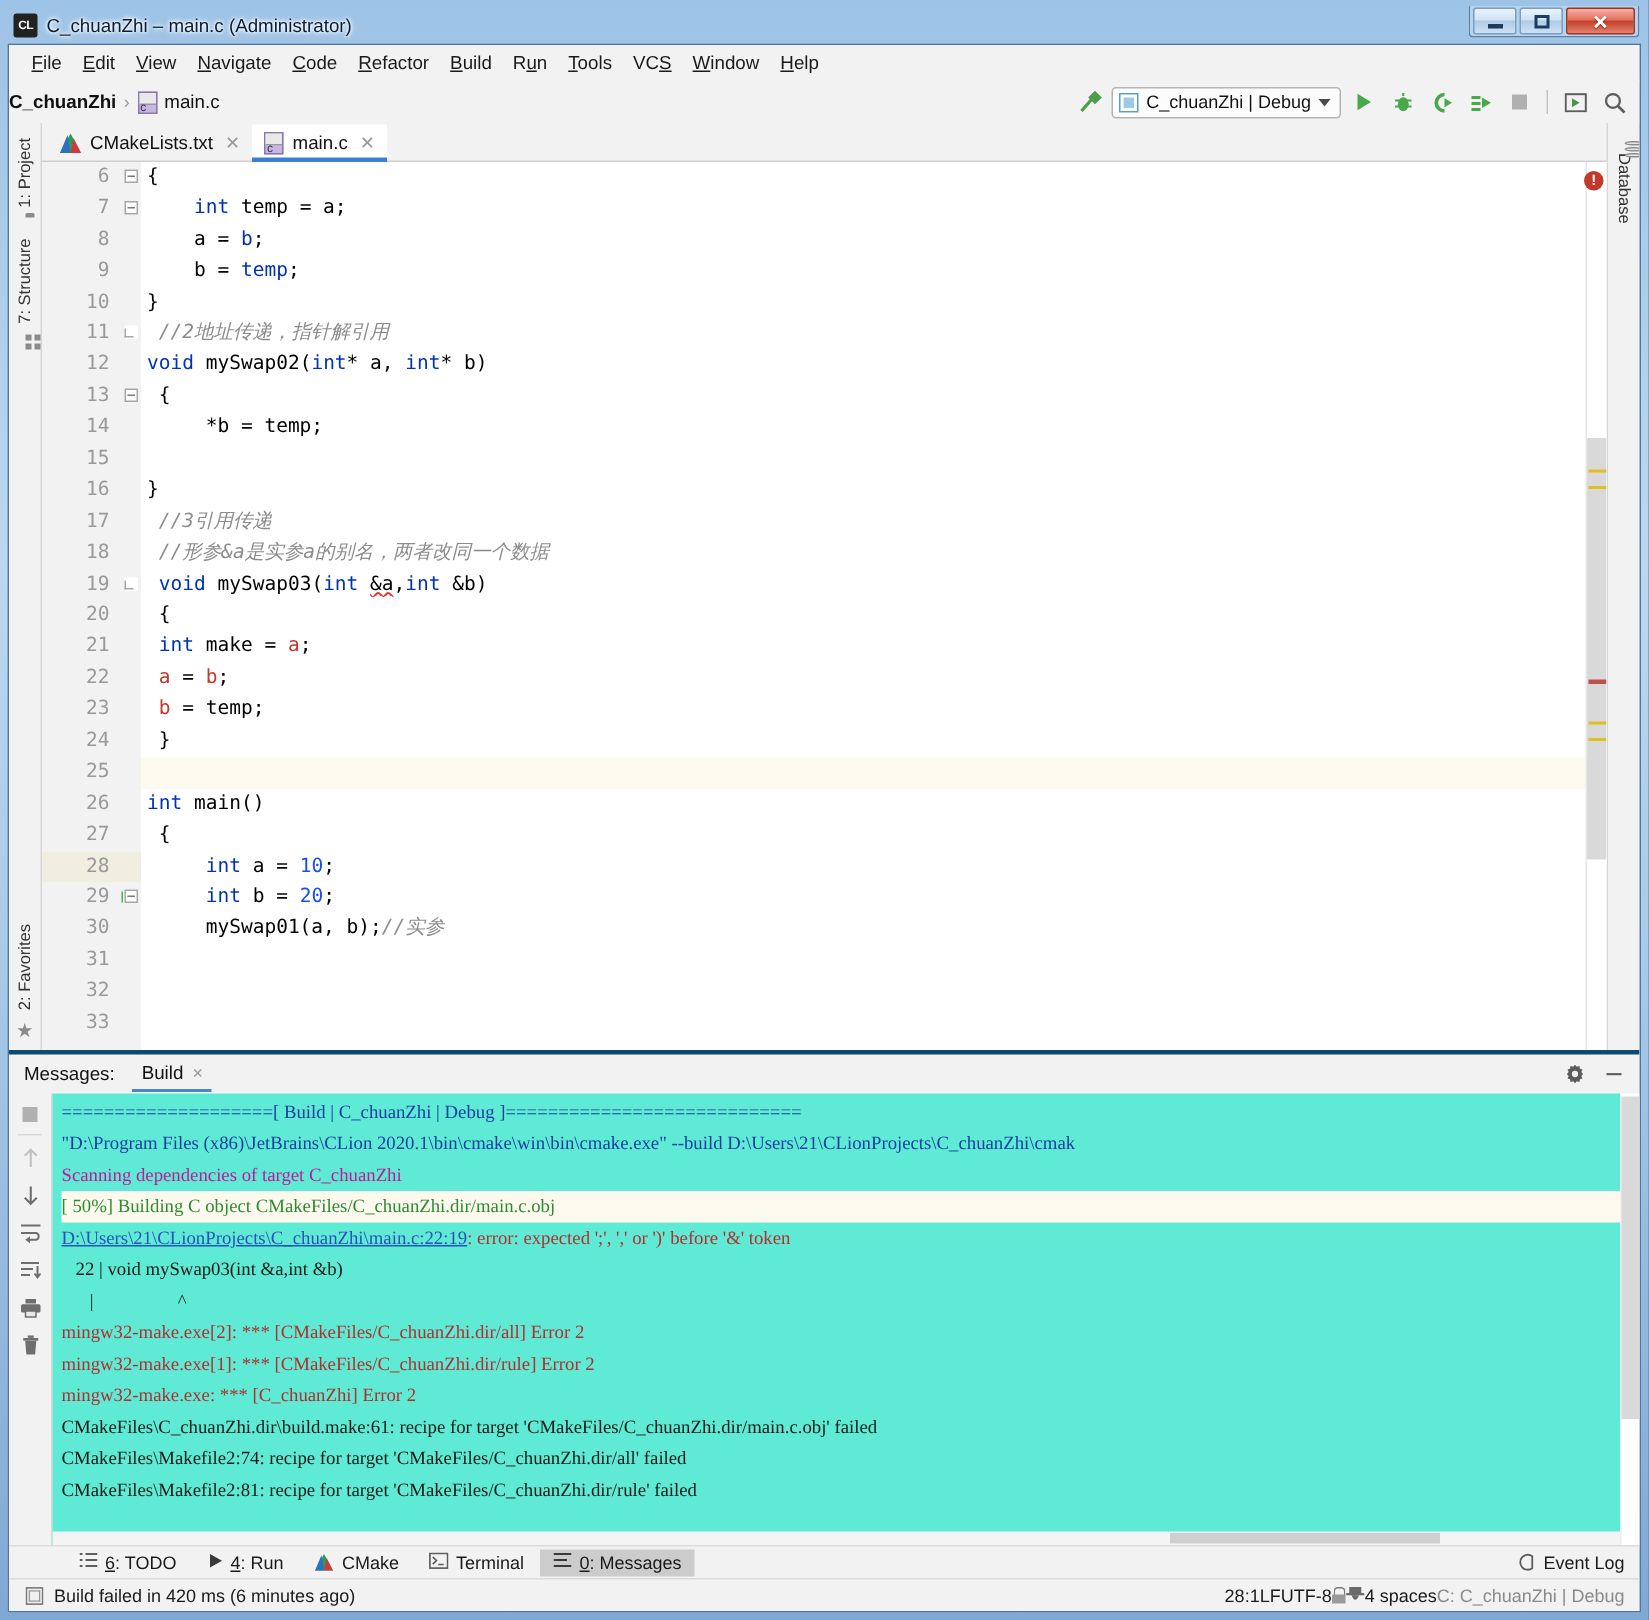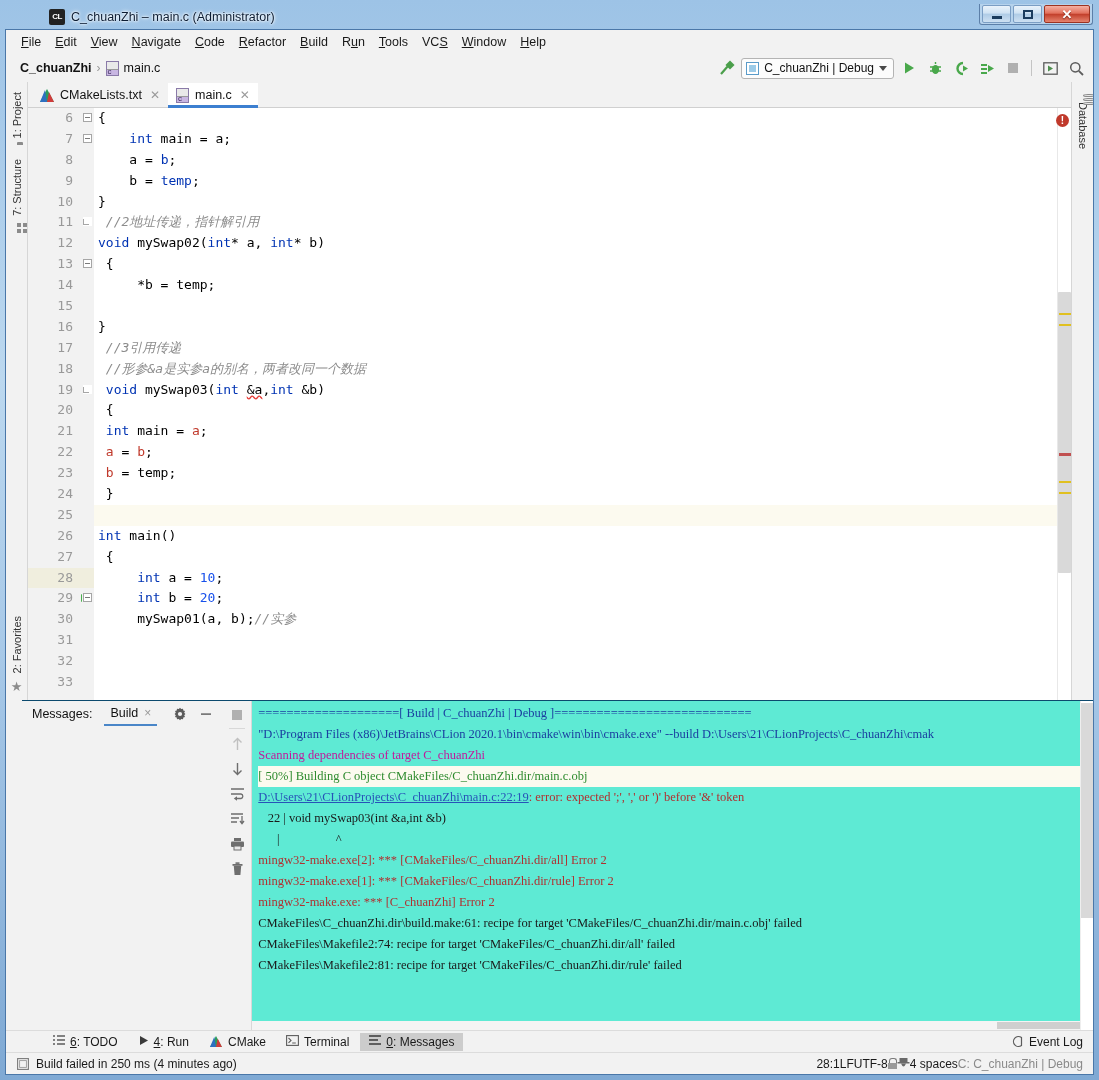--- a/index.html
+++ b/index.html
@@ -20,21 +20,21 @@
   #titlebar {
     height: 25px; position: relative;
     display: flex; align-items: center;
     padding-left: 4px;
   }
   #title-icon {
     width: 16px; height: 16px; margin-right: 6px;
     background: #222; border-radius: 2px;
     color: #fff; font-size: 8px; font-weight: bold;
     display: flex; align-items: center; justify-content: center;
-    line-height: 1; letter-spacing: -0.5px; margin-left: 40px;
+    line-height: 1; letter-spacing: -0.5px;
   }
   #title-text {
     font-size: 12.5px; color: #0b1c33;
     text-shadow: 0 0 3px #fff, 0 0 5px #fff, 0 0 2px #fff;
     white-space: nowrap;
   }
   #wincontrols {
     position: absolute; right: 1px; top: 0px;
     display: flex; align-items: flex-start;
     border: 1px solid #5c7fa8; border-top: none;
@@ -77,21 +77,21 @@
     border-bottom: 1px solid #f2f2f2;
   }
   .menu-item {
     padding: 3px 7px; font-size: 12.5px; color: #1a1a1a;
     cursor: default; white-space: nowrap;
   }
   .menu-item .mn { text-decoration: underline; }
   
   #navrow {
     height: 28px; display: flex; align-items: center;
-    background: #f2f2f2; padding-left: 14px; padding-right: 6px;
+    background: #f2f2f2; padding-right: 6px;
   }
   #breadcrumb { display: flex; align-items: center; gap: 5px; }
   #bc-proj { font-weight: bold; font-size: 12.5px; color: #111; }
   .bc-sep { color: #999; font-size: 12px; }
   .cfile-icon {
     width: 13px; height: 15px; position: relative; display: inline-block;
     background: #c8b6e2; border: 1px solid #8a7aa8;
   }
   .cfile-icon::before {
     content: ""; position: absolute; left: 0; top: 0;
@@ -263,23 +263,22 @@
     background: #c0392b; color: #fff; font-size: 10px; font-weight: bold;
     display: flex; align-items: center; justify-content: center; line-height: 1;
   }
   #vscroll-thumb {
     position: absolute; right: 0; width: 13px;
     background: #d9d9d9; border-radius: 1px;
   }
   
   #msgpanel {
     height: 330px; background: #f2f2f2;
-    display: flex; flex-direction: row;
-    border-top: 1px solid #0c4a6e;
-    margin-left: 16px;
+    display: flex; flex-direction: column;
+    border-top: 3px solid #0c4a6e;
   }
   #msghdr {
     height: 26px; display: flex; align-items: center;
     padding-left: 10px; gap: 12px;
   }
   #msghdr .lbl { font-size: 12.5px; color: #111; }
   .mtab {
     display: flex; align-items: center; gap: 6px;
     font-size: 12.5px; color: #111; padding: 3px 6px 4px 6px;
     border-bottom: 2px solid #4a86c8; cursor: default;
@@ -548,35 +547,35 @@
               <div class="line"></div>
               <div class="line hl"></div>
               <div class="line"><span class="foldbox"></span></div>
               <div class="line"></div>
               <div class="line"></div>
               <div class="line"></div>
               <div class="line"></div>
             </div>
           <div id="codearea">
               <div class="line"><span>{</span></div>
-              <div class="line"><span>    </span><span class="kw">int</span><span> main = a;</span></div>
+              <div class="line"><span>    </span><span class="kw">int</span><span> temp = a;</span></div>
               <div class="line"><span>    a = </span><span class="kw">b</span><span>;</span></div>
               <div class="line"><span>    b = </span><span class="kw">temp</span><span>;</span></div>
               <div class="line"><span>}</span></div>
               <div class="line"><span class="cmt"> //2地址传递，指针解引用</span></div>
               <div class="line"><span class="kw">void </span><span class="fn">mySwap02</span><span>(</span><span class="kw">int</span><span>* a, </span><span class="kw">int</span><span>* b)</span></div>
               <div class="line"><span> {</span></div>
               <div class="line"><span>     *b = temp;</span></div>
               <div class="line"><span></span></div>
               <div class="line"><span>}</span></div>
               <div class="line"><span class="cmt"> //3引用传递</span></div>
               <div class="line"><span class="cmt"> //形参&amp;a是实参a的别名，两者改同一个数据</span></div>
               <div class="line"><span> </span><span class="kw">void </span><span class="fn">mySwap03</span><span>(</span><span class="kw">int</span><span> </span><span class="err-underline">&amp;a</span><span>,</span><span class="kw">int</span><span> &amp;b)</span></div>
               <div class="line"><span> {</span></div>
-              <div class="line"><span> </span><span class="kw">int</span><span> main = </span><span class="red">a</span><span>;</span></div>
+              <div class="line"><span> </span><span class="kw">int</span><span> make = </span><span class="red">a</span><span>;</span></div>
               <div class="line"><span> </span><span class="red">a</span><span> = </span><span class="red">b</span><span>;</span></div>
               <div class="line"><span> </span><span class="red">b</span><span> = temp;</span></div>
               <div class="line"><span> }</span></div>
               <div class="line hl"><span></span></div>
               <div class="line"><span class="kw">int </span><span class="fn">main</span><span>()</span></div>
               <div class="line"><span> {</span></div>
               <div class="line"><span>     </span><span class="kw">int</span><span> a = </span><span class="num">10</span><span>;</span></div>
               <div class="line"><span>     </span><span class="kw">int</span><span> b = </span><span class="num">20</span><span>;</span></div>
               <div class="line"><span>     mySwap01(a, b);</span><span class="cmt">//实参</span></div>
             </div>
@@ -741,21 +740,21 @@
     </div>
 
     <div id="statusbar">
       <div id="status-left">
         <span class="sb-ico">
           <svg width="12" height="12" viewBox="0 0 12 12">
               <rect x="0.6" y="0.6" width="10.8" height="10.8" fill="none" stroke="#7a7a7a" stroke-width="1.1"></rect>
               <rect x="2.6" y="2.6" width="6.8" height="6.8" fill="none" stroke="#9a9a9a" stroke-width="0.9"></rect>
             </svg>
         </span>
-        <span>Build failed in 250 ms (4 minutes ago)</span>
+        <span>Build failed in 420 ms (6 minutes ago)</span>
       </div>
       <div id="status-right">
         <span>28:1</span>
         <span>LF</span>
         <span>UTF-8</span>
         <span class="lockico"></span>
         <span class="hatico">
           <svg width="13" height="13" viewBox="0 0 13 13">
             <rect x="2.5" y="1" width="8" height="4" fill="#6a6a6a"></rect>
             <rect x="0.5" y="5" width="12" height="1.5" fill="#6a6a6a"></rect>

